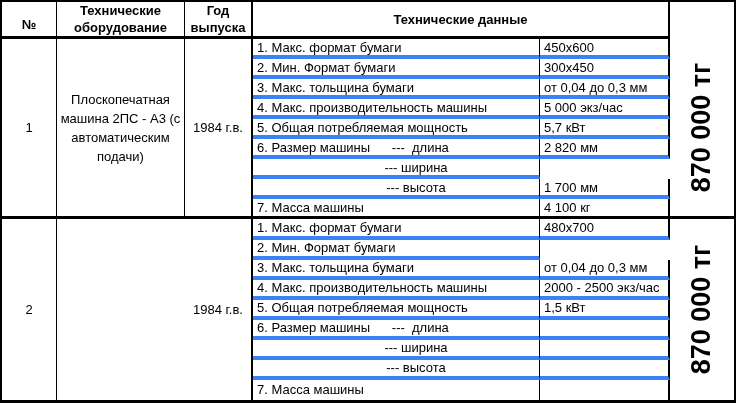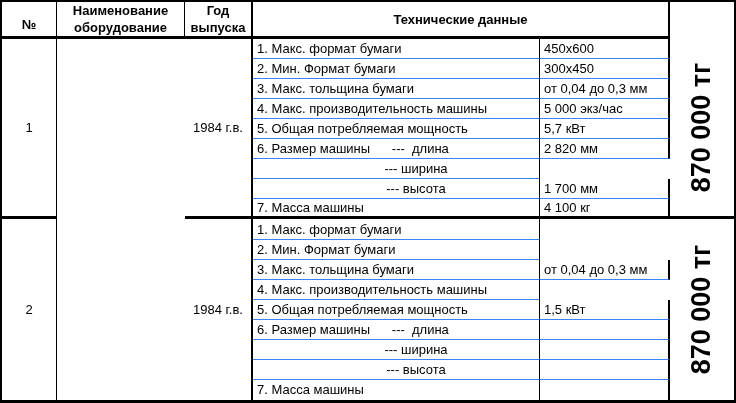--- a/index.html
+++ b/index.html
@@ -9,45 +9,46 @@
     width:736px; height:403px;
     border:2px solid #000; border-bottom-width:3px; border-right-width:2px;
     display:grid;
     grid-template-columns:55px 128px 68px 287px 130px 1fr;
     grid-template-rows:37px repeat(18, 1fr);
     background:#fff;
   }
   .cell { display:flex; align-items:center; overflow:hidden; }
   .bR1 { border-right:1px solid #000; }
   .bR2 { border-right:2px solid #000; }
-  .bB1 { border-bottom:1px solid #3b82f6; }
+  .bB1 { border-bottom:4px solid #3b82f6; }
   .bB3 { border-bottom:3px solid #000; }
   .hcell { font-weight:bold; font-size:13px; justify-content:center; text-align:center; line-height:17px; }
   .bottomAlign { align-items:flex-end; padding-bottom:3px; }
   .centerCell { justify-content:center; text-align:center; }
   .nameCell { font-size:13px; line-height:19px; padding:0 3px; }
   .numCell { font-size:13px; }
   .yearCell { font-size:13px; }
   .tl { font-size:13px; padding-left:4px; white-space:pre-wrap; }
   .tl.centerCell { padding-left:40px; }
   .tv { font-size:13px; padding-left:4px; }
   .priceCell { justify-content:center; }
   .priceText { transform:rotate(-90deg); white-space:nowrap; font-weight:bold; font-size:27px; }
 </style>
 </head>
 <body>
 
 <div class="sheet">
 
   <div class="cell hcell bottomAlign bR1 bB3" style="grid-column:1;grid-row:1">№</div>
-  <div class="cell hcell bR1 bB3" style="grid-column:2;grid-row:1">Наименование оборудование</div>
+  <div class="cell hcell bR1 bB3" style="grid-column:2;grid-row:1">Технические оборудование</div>
   <div class="cell hcell bR2 bB3" style="grid-column:4/6;grid-row:1">Технические данные</div>
   <div class="cell hcell bR2 bB3" style="grid-column:3;grid-row:1">Год выпуска</div>
 
   <div class="cell numCell centerCell bR1 bB3" style="grid-column:1;grid-row:2/11">1</div>
+  <div class="cell nameCell centerCell bR1 bB3" style="grid-column:2;grid-row:2/11">Плоскопечатная машина 2ПС - А3 (с автоматическим подачи)</div>
   <div class="cell yearCell centerCell bR2 bB3" style="grid-column:3;grid-row:2/11">1984 г.в.</div>
 
   <div class="cell tl bR1 bB1" style="grid-column:4;grid-row:2">1. Макс. формат бумаги</div>
   <div class="cell tv bR2 bB1" style="grid-column:5;grid-row:2">450x600</div>
   <div class="cell tl bR1 bB1" style="grid-column:4;grid-row:3">2. Мин. Формат бумаги</div>
   <div class="cell tv bR2 bB1" style="grid-column:5;grid-row:3">300x450</div>
   <div class="cell tl bR1 bB1" style="grid-column:4;grid-row:4">3. Макс. тольщина бумаги</div>
   <div class="cell tv bR2 bB1" style="grid-column:5;grid-row:4">от 0,04 до 0,3 мм</div>
   <div class="cell tl bR1 bB1" style="grid-column:4;grid-row:5">4. Макс. производительность машины</div>
   <div class="cell tv bR2 bB1" style="grid-column:5;grid-row:5">5 000 экз/час</div>
@@ -62,24 +63,26 @@
   <div class="cell tv bR2 bB3" style="grid-column:5;grid-row:10">4 100 кг</div>
 
   <div class="cell priceCell bB3" style="grid-column:6;grid-row:2/11">
     <span class="priceText">870 000 тг</span>
   </div>
 
   <div class="cell numCell centerCell bR1" style="grid-column:1;grid-row:11/20">2</div>
   <div class="cell yearCell centerCell bR2" style="grid-column:3;grid-row:11/20">1984 г.в.</div>
 
   <div class="cell tl bR1 bB1" style="grid-column:4;grid-row:11">1. Макс. формат бумаги</div>
+  <div class="cell tv bR2 bB1" style="grid-column:5;grid-row:11">480x700</div>
   <div class="cell tl bR1 bB1" style="grid-column:4;grid-row:12">2. Мин. Формат бумаги</div>
   <div class="cell tl bR1 bB1" style="grid-column:4;grid-row:13">3. Макс. тольщина бумаги</div>
   <div class="cell tv bR2 bB1" style="grid-column:5;grid-row:13">от 0,04 до 0,3 мм</div>
   <div class="cell tl bR1 bB1" style="grid-column:4;grid-row:14">4. Макс. производительность машины</div>
+  <div class="cell tv bR2 bB1" style="grid-column:5;grid-row:14">2000 - 2500 экз/час</div>
   <div class="cell tl bR1 bB1" style="grid-column:4;grid-row:15">5. Общая потребляемая мощность</div>
   <div class="cell tv bR2 bB1" style="grid-column:5;grid-row:15">1,5 кВт</div>
   <div class="cell tl bR1 bB1" style="grid-column:4;grid-row:16">6. Размер машины      ---  длина</div>
   <div class="cell tv bR2 bB1" style="grid-column:5;grid-row:16"></div>
   <div class="cell tl centerCell bR1 bB1" style="grid-column:4;grid-row:17">--- ширина</div>
   <div class="cell tv bR2 bB1" style="grid-column:5;grid-row:17"></div>
   <div class="cell tl centerCell bR1 bB1" style="grid-column:4;grid-row:18">--- высота</div>
   <div class="cell tv bR2 bB1" style="grid-column:5;grid-row:18"></div>
   <div class="cell tl bR1" style="grid-column:4;grid-row:19">7. Масса машины</div>
   <div class="cell tv bR2" style="grid-column:5;grid-row:19"></div>

